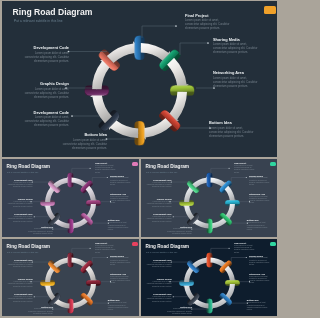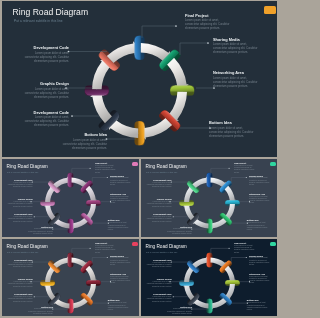--- a/index.html
+++ b/index.html
@@ -2,21 +2,21 @@
 <html><head>
 <meta charset="utf-8">
 <style>
 html,body{margin:0;padding:0;}
 body{width:281px;height:318px;background:#aaa49a;overflow:hidden;
      font-family:"Liberation Sans",sans-serif;-webkit-font-smoothing:antialiased;}
 .root{position:relative;width:281px;height:318px;}
 .panel{position:absolute;overflow:hidden;}
 .main{left:2px;top:1px;width:275px;height:156px;background:#232f3a;}
 svg.rs{position:absolute;left:0;top:0;display:block;}
-.ttl{position:absolute;color:#f2f2f2;font-size:8.6px;font-weight:400;letter-spacing:0px;white-space:nowrap;}
+.ttl{position:absolute;color:#f2f2f2;font-size:8.6px;font-weight:700;letter-spacing:0px;white-space:nowrap;}
 .sub{position:absolute;color:#6f8695;font-size:3.1px;letter-spacing:.12px;white-space:nowrap;}
 .it{position:absolute;}
 .it .h{font-size:3.9px;font-weight:700;color:#eef2f4;letter-spacing:.01px;line-height:1.15;}
 .it .p{font-size:2.75px;color:#76828c;line-height:1.45;margin-top:1.1px;}
 .it.r{text-align:left;}
 .it.l{text-align:right;}
 .badge{position:absolute;border-radius:1.6px;}
 
 .th{position:absolute;overflow:hidden;}
 .th .ttl{font-size:4.7px;}

